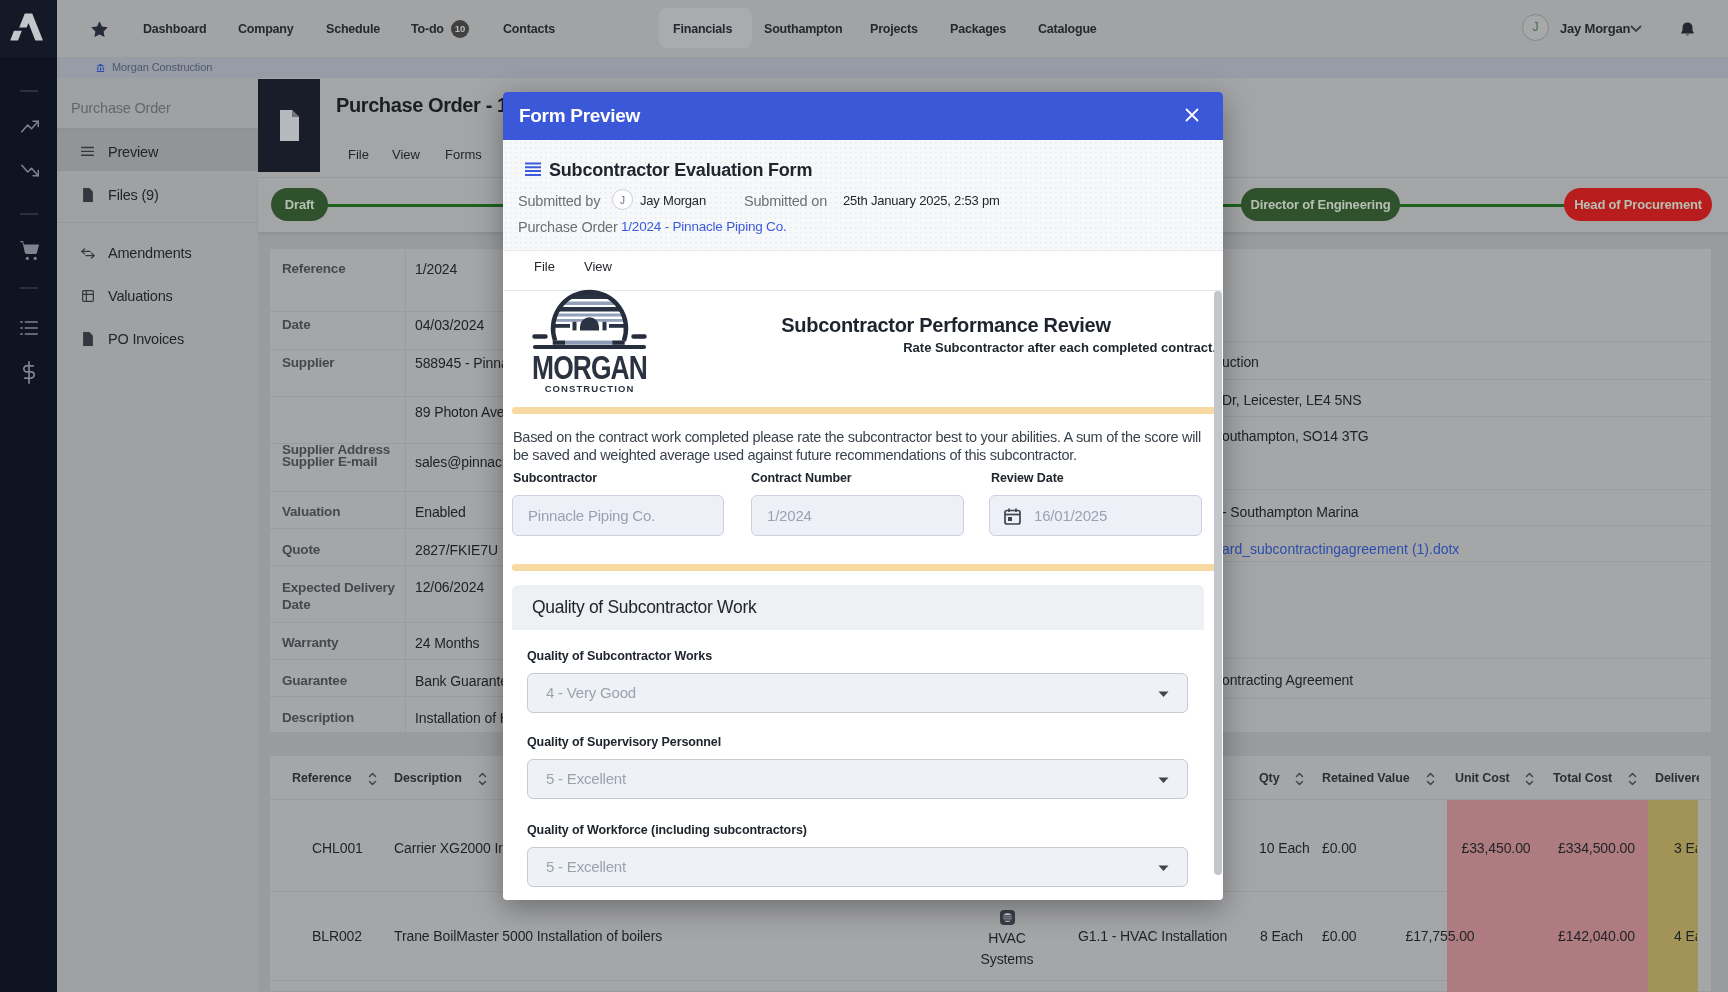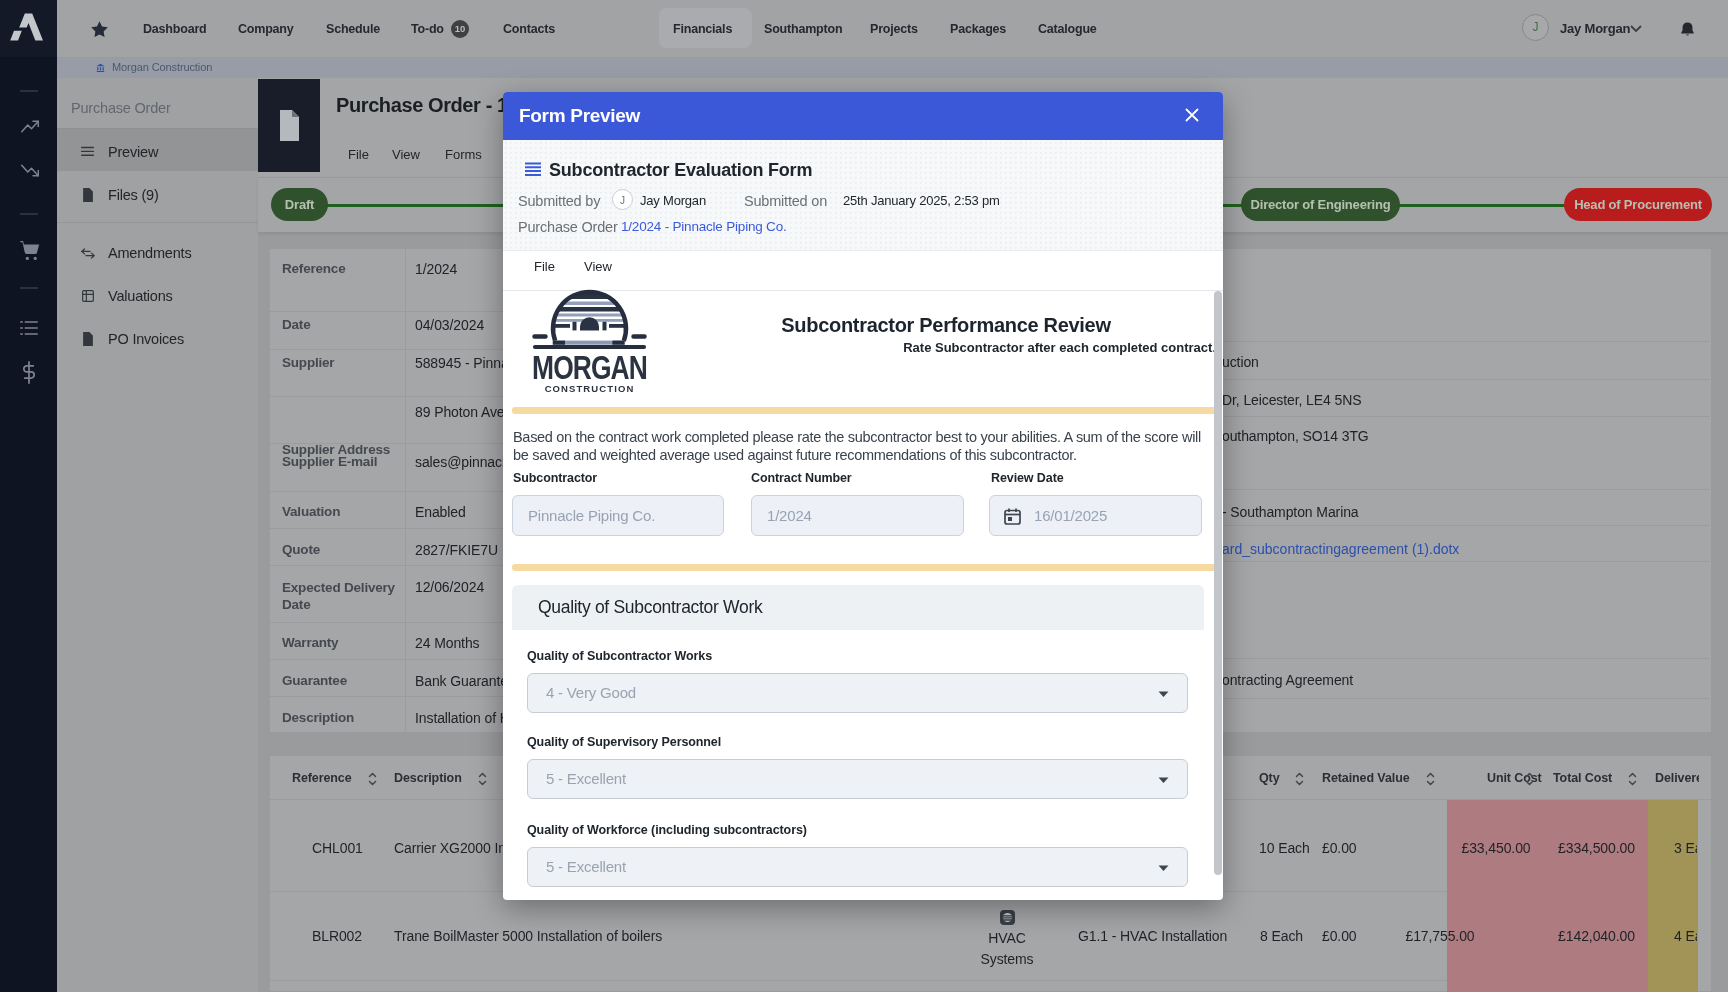--- a/index.html
+++ b/index.html
@@ -201,21 +201,21 @@
       <path d="M1.5 4.5 L4.5 1.5 L7.5 4.5 M1.5 9.5 L4.5 12.5 L7.5 9.5" fill="none" stroke="#43474d" stroke-width="1.5" stroke-linecap="round" stroke-linejoin="round"></path>
     </svg>
   <div class="abs th" style="left:1259px;">Qty</div>
     <svg class="abs" style="left:1295px;top:772px;" width="9" height="14" viewBox="0 0 9 14">
       <path d="M1.5 4.5 L4.5 1.5 L7.5 4.5 M1.5 9.5 L4.5 12.5 L7.5 9.5" fill="none" stroke="#43474d" stroke-width="1.5" stroke-linecap="round" stroke-linejoin="round"></path>
     </svg>
   <div class="abs th" style="left:1322px;">Retained Value</div>
     <svg class="abs" style="left:1426px;top:772px;" width="9" height="14" viewBox="0 0 9 14">
       <path d="M1.5 4.5 L4.5 1.5 L7.5 4.5 M1.5 9.5 L4.5 12.5 L7.5 9.5" fill="none" stroke="#43474d" stroke-width="1.5" stroke-linecap="round" stroke-linejoin="round"></path>
     </svg>
-  <div class="abs th" style="left:1455px;margin-left:32px;">Unit Cost</div>
+  <div class="abs th" style="left:1455px;">Unit Cost</div>
     <svg class="abs" style="left:1525px;top:772px;" width="9" height="14" viewBox="0 0 9 14">
       <path d="M1.5 4.5 L4.5 1.5 L7.5 4.5 M1.5 9.5 L4.5 12.5 L7.5 9.5" fill="none" stroke="#43474d" stroke-width="1.5" stroke-linecap="round" stroke-linejoin="round"></path>
     </svg>
   <div class="abs th" style="left:1553px;">Total Cost</div>
     <svg class="abs" style="left:1628px;top:772px;" width="9" height="14" viewBox="0 0 9 14">
       <path d="M1.5 4.5 L4.5 1.5 L7.5 4.5 M1.5 9.5 L4.5 12.5 L7.5 9.5" fill="none" stroke="#43474d" stroke-width="1.5" stroke-linecap="round" stroke-linejoin="round"></path>
     </svg>
   <div class="abs th" style="left:1655px;width:44px;overflow:hidden;">Delivered</div>
 
   <div class="abs td" style="left:312px;top:840px;">CHL001</div>
@@ -312,21 +312,21 @@
       <svg class="abs" style="left:14px;top:12px;" width="17" height="17" viewBox="0 0 17 17">
           <rect x="1" y="2.5" width="15" height="13.5" rx="2" fill="none" stroke="#3d4650" stroke-width="1.7"></rect>
           <path d="M1 6.5 h15" stroke="#3d4650" stroke-width="1.7"></path>
           <path d="M5 0.5 v3.5 M12 0.5 v3.5" stroke="#3d4650" stroke-width="1.7"></path>
           <rect x="4" y="9" width="4" height="4" fill="#3d4650"></rect>
         </svg>
     </div>
     <div class="abs" style="left:9px;top:472px;width:706px;height:7px;background:#f7d9a2;border-radius:3px;"></div>
 
     <div class="abs" style="left:9px;top:493px;width:692px;height:45px;background:#eef1f4;border-radius:6px 6px 0 0;"></div>
-    <div class="abs" style="left:35px;top:505px;font-size:17.5px;letter-spacing:-0.3px;color:#20262e;">Quality of Subcontractor Work</div>
+    <div class="abs" style="left:29px;top:505px;font-size:17.5px;letter-spacing:-0.3px;color:#20262e;">Quality of Subcontractor Work</div>
     <div class="abs mlabel" style="left:24px;top:557px;">Quality of Subcontractor Works</div>
     <div class="abs mselect" style="left:24px;top:581px;">4 - Very Good<svg class="abs" style="right:18px;top:17px;" width="11" height="7" viewBox="0 0 11 7">
           <path d="M0.5 0.5 L5.5 6 L10.5 0.5 Z" fill="#3f4650"></path>
         </svg></div>
     <div class="abs mlabel" style="left:24px;top:643px;">Quality of Supervisory Personnel</div>
     <div class="abs mselect" style="left:24px;top:667px;">5 - Excellent<svg class="abs" style="right:18px;top:17px;" width="11" height="7" viewBox="0 0 11 7">
           <path d="M0.5 0.5 L5.5 6 L10.5 0.5 Z" fill="#3f4650"></path>
         </svg></div>
     <div class="abs mlabel" style="left:24px;top:731px;">Quality of Workforce (including subcontractors)</div>
     <div class="abs mselect" style="left:24px;top:755px;">5 - Excellent<svg class="abs" style="right:18px;top:17px;" width="11" height="7" viewBox="0 0 11 7">

